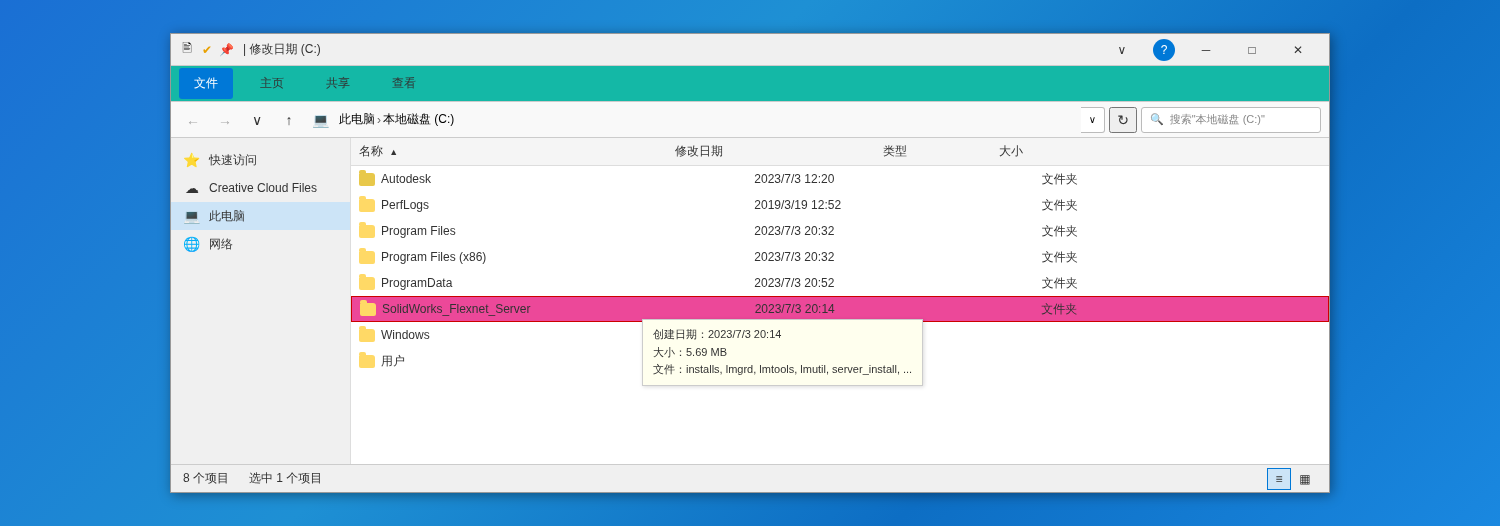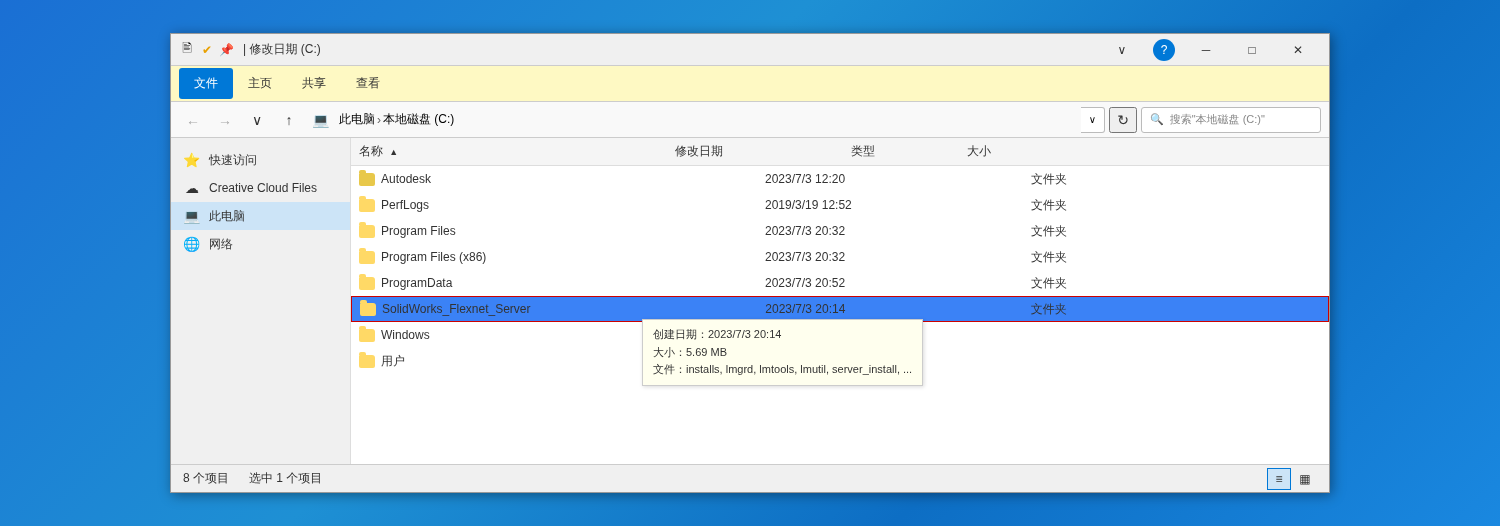--- a/index.html
+++ b/index.html
@@ -64,26 +64,26 @@
       justify-content: center;
       font-size: 12px;
       cursor: pointer;
       color: #333;
       background: transparent;
       border: none;
     }
     
     .ribbon {
       height: 36px;
-      background: #fef9c3;
+      background: #14b8a6;
       border-bottom: 1px solid #ccc;
       display: flex;
       align-items: center;
       padding: 0 8px;
-      gap: 0;
+      gap: 12px;
       flex-shrink: 0;
     }
     .ribbon-tab {
       padding: 6px 14px;
       font-size: 12px;
       cursor: pointer;
       border: 1px solid transparent;
     }
     .ribbon-tab.active {
       background: #0078d7;
@@ -199,36 +199,36 @@
       border-bottom: 1px solid #ddd;
       display: flex;
       align-items: center;
       font-size: 12px;
       color: #333;
       flex-shrink: 0;
       gap: 16px;
     }
     .col-name { width: 300px; padding: 0 8px; cursor: pointer; }
     .col-date { width: 160px; padding: 0 8px; }
-    .col-type { width: 100px; padding: 0 8px; }
+    .col-type { width: 100px; padding: 0 8px; margin-left: 32px; }
     .col-size { width: 100px; padding: 0 8px; }
     .sort-arrow { font-size: 9px; margin-left: 3px; }
     .file-rows { flex: 1; overflow-y: auto; }
     .file-row {
       height: 26px;
       display: flex;
       align-items: center;
       font-size: 12px;
       color: #333;
       cursor: pointer;
       position: relative;
       justify-content: space-between;
     }
     .file-row.selected {
-      background: #3b82f6;
+      background: #ec4899;
       border: 1.5px solid #cc0000;
     }
     .file-row .col-name {
       display: flex;
       align-items: center;
       gap: 6px;
     }
     .folder-icon {
       width: 16px;
       height: 13px;

